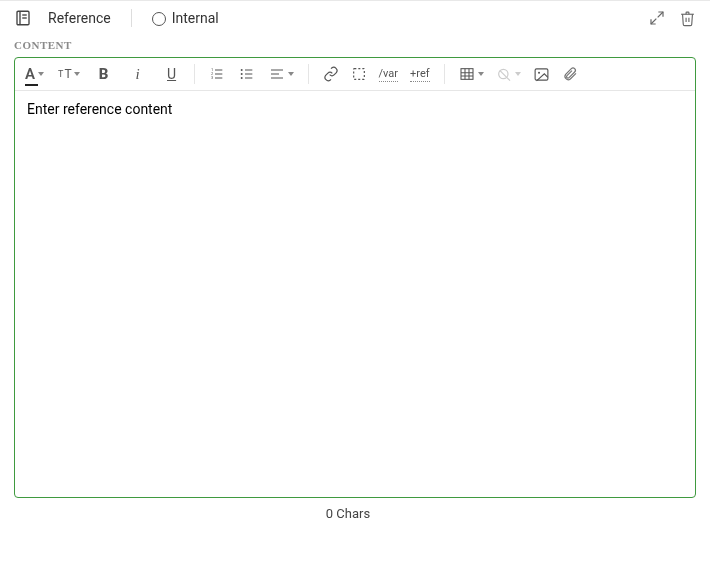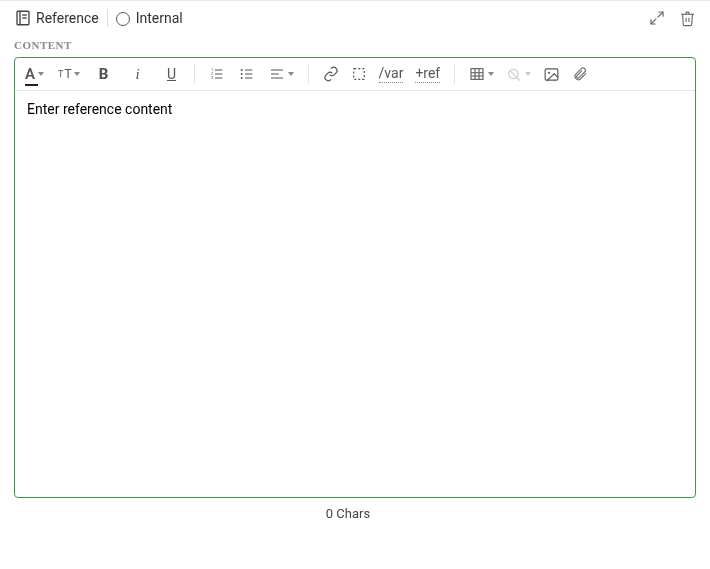--- a/index.html
+++ b/index.html
@@ -16,21 +16,21 @@
   }
   .header-row {
     display: flex;
     align-items: center;
     justify-content: space-between;
     padding: 8px 14px 6px 14px;
   }
   .header-left {
     display: flex;
     align-items: center;
-    gap: 4px;
+    gap: 16px;
   }
   .ref-icon svg { display:block; }
   .divider-v {
     width: 1px;
     height: 18px;
     background: #ddd;
     margin: 0 4px;
   }
   .title-text { font-size: 14px; color: #333; }
   .internal-wrap { display:flex; align-items:flex-end; gap:6px; }
@@ -79,21 +79,21 @@
   .A-btn {
     font-weight:600; font-size:15px; position:relative;
   }
   .A-under { position:absolute; left:0; right:6px; bottom:-3px; height:2px; background:#222; }
   .tT { font-size:12px; letter-spacing:-1px; }
   .tT .small { font-size:9px; }
   .bold-b { font-weight:800; font-size:15px; }
   .ital-i { font-style:italic; font-family: Georgia, serif; font-size:15px; }
   .under-u { text-decoration: underline; font-size:14px; }
   .varref {
-    font-size:14px; color:#555; border-bottom:1px dotted #888; padding-bottom:1px;
+    font-size:11px; color:#555; border-bottom:1px dotted #888; padding-bottom:1px;
   }
   .editor-body {
     height: 406px;
     padding: 10px 12px;
   }
   .placeholder {
     color: #000000;
     font-size: 14px;
   }
   .char-count {

